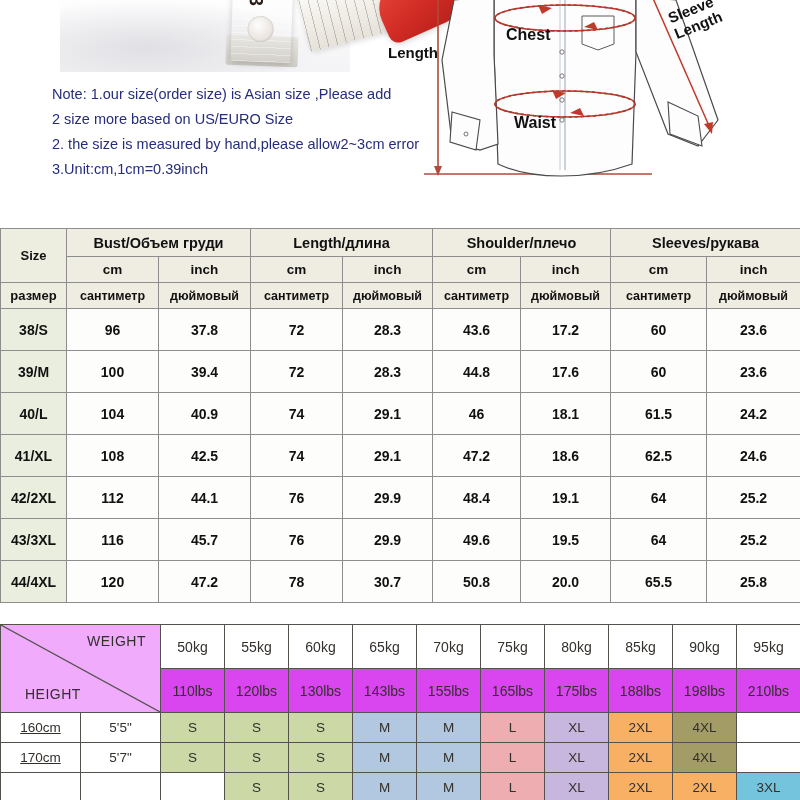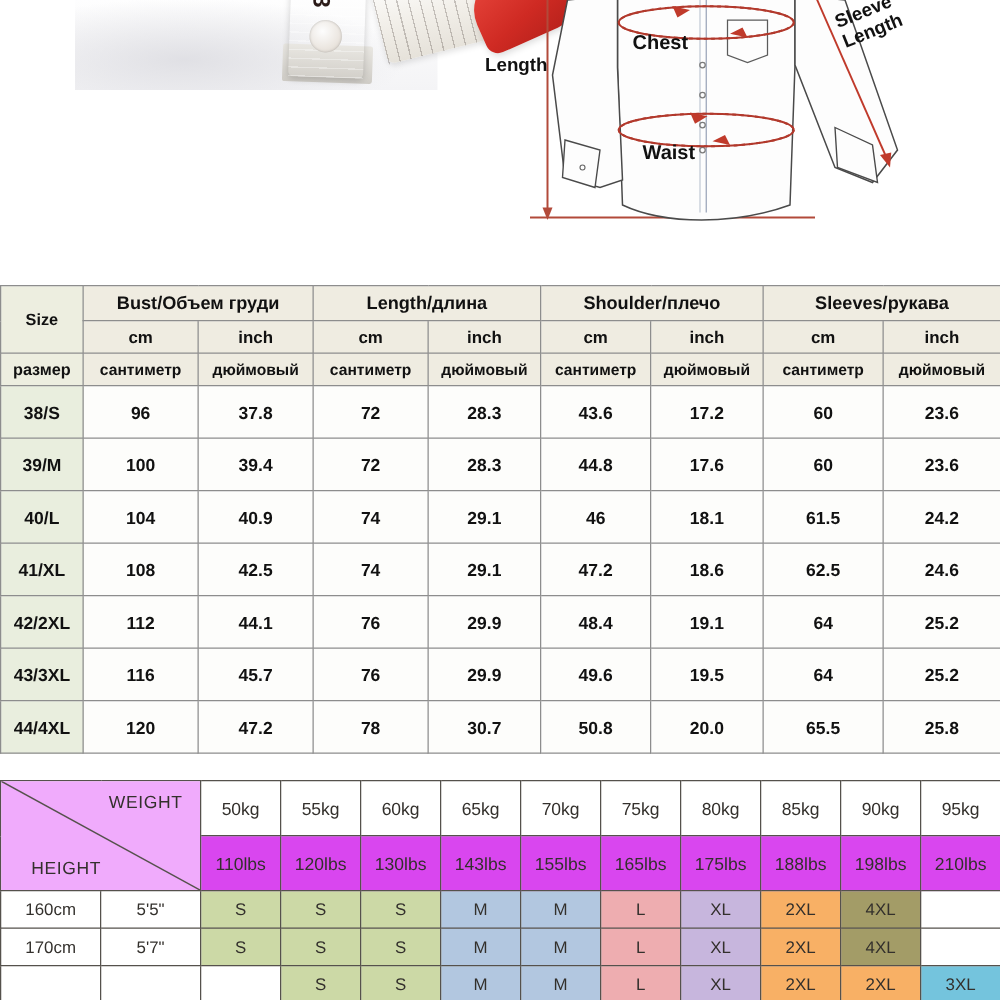--- a/index.html
+++ b/index.html
@@ -123,21 +123,21 @@
     position:absolute; left:0; top:0; width:100%; height:100%;
   }
   .corner-weight{
     position:absolute; right:14px; top:8px; font-size:14px; letter-spacing:.5px;
   }
   .corner-height{
     position:absolute; left:24px; bottom:10px; font-size:14px; letter-spacing:.5px;
   }
   .wh-kg{ height:44px; font-size:14px; background:#fff; }
   .wh-lbs{ height:44px; font-size:14px; background:#d946ef; }
-  .wh-h-cm{ font-size:14px; background:#fff; }
+  .wh-h-cm{ font-size:14px; background:#fff;text-decoration:underline; }
   .wh-h-in{ font-size:14px; background:#fff; }
   .wh-row td{ height:30px; font-size:13.5px; }
   .c-S{   background:#ccd9a6; }
   .c-M{   background:#b2c7e0; }
   .c-L{   background:#eeadb0; }
   .c-XL{  background:#c7b6dd; }
   .c-2XL{ background:#f8b065; }
   .c-4XL{ background:#a39c67; }
   .c-3XL{ background:#74c4dd; }
   .c-empty{ background:#ffffff; }
@@ -156,20 +156,26 @@
         
         
       </div>
       <div class="tape-c"></div>
       <div class="tape-a">
         <span class="tape-a-num">3</span>
         <span class="tape-a-dot"></span>
       </div>
     </div>
 
+    <div class="note-block">
+      <div class="note-line">Note: 1.our size(order size) is Asian size ,Please add</div>
+      <div class="note-line">2 size more based on US/EURO Size</div>
+      <div class="note-line">2. the size is measured by hand,please allow2~3cm error</div>
+      <div class="note-line">3.Unit:cm,1cm=0.39inch</div>
+    </div>
 
     <div class="shirt-wrap">
       <svg width="398" height="212" viewBox="0 0 398 212">
 
         <line x1="36" y1="2" x2="36" y2="178" stroke="#b24a3a" stroke-width="1.6"></line>
         <polygon points="36,182 32,172 40,172" fill="#b24a3a"></polygon>
         <line x1="22" y1="180" x2="250" y2="180" stroke="#b24a3a" stroke-width="1.6"></line>
 
         <path d="M92 2 L92 60 L96 170 C130 186 186 186 230 170 L234 58 L234 2 Z" fill="#fdfdfd" stroke="#4a4a4a" stroke-width="1.2"></path>
 

